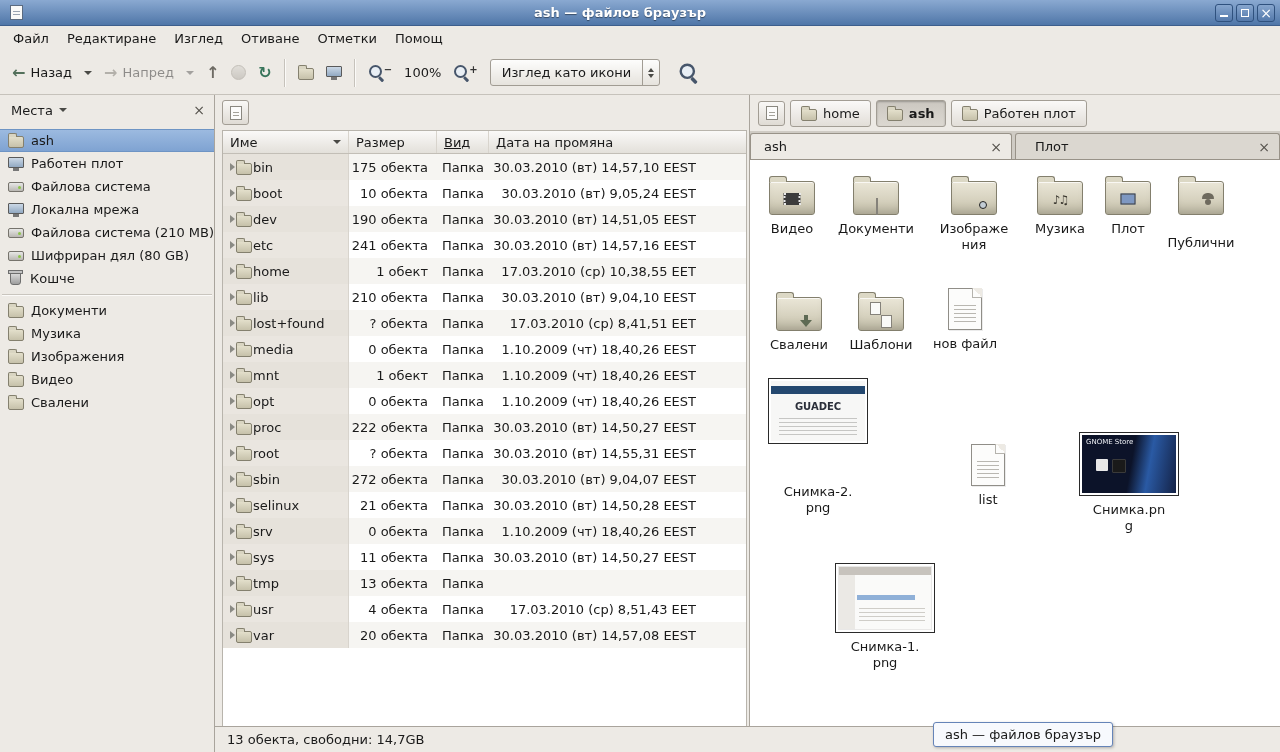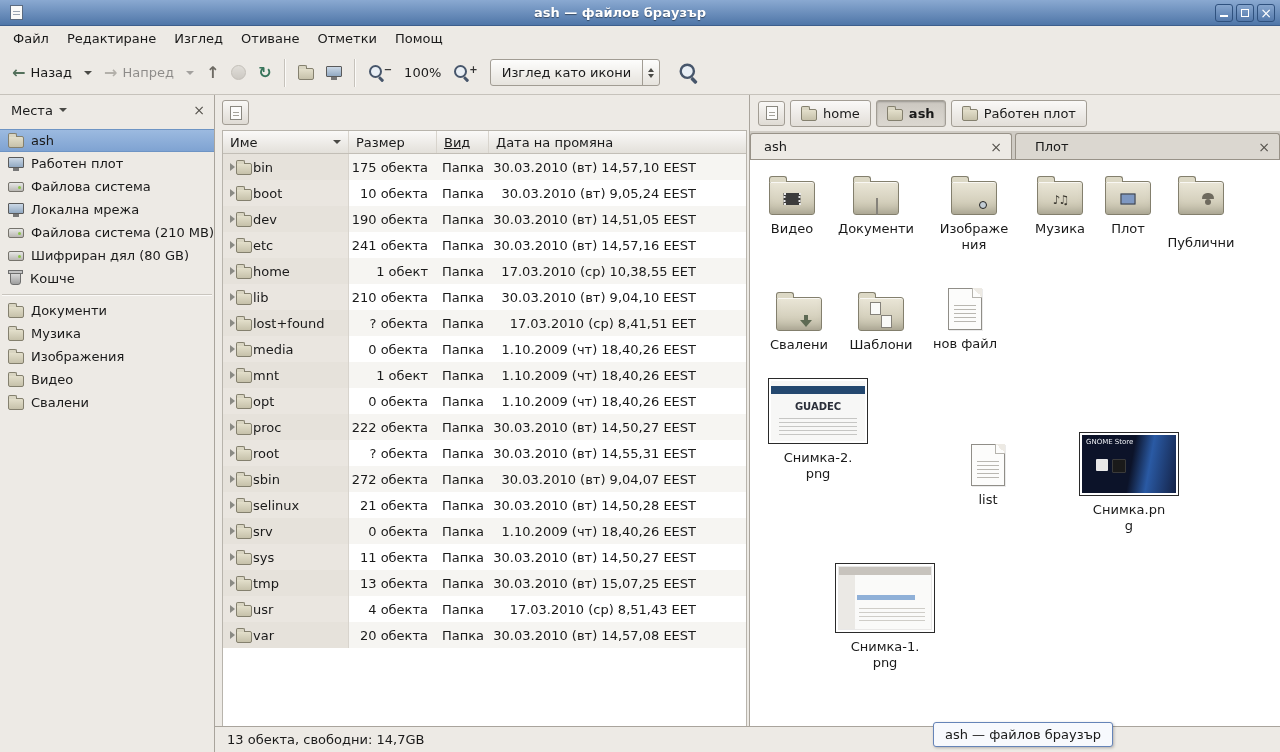--- a/index.html
+++ b/index.html
@@ -513,21 +513,20 @@
                 <div class="c-date">30.03.2010 (вт) 14,50,27 EEST</div>
               </div>
                 <div class="trow">
                 <div class="c-name">
                   <span class="expander"></span>
                   <span class="mfolder"></span>
                   <span>tmp</span>
                 </div>
                 <div class="c-size">13 обекта</div>
                 <div class="c-type">Папка</div>
-                <div class="c-date">30.03.2010 (вт) 15,07,25 EEST</div>
               </div>
                 <div class="trow">
                 <div class="c-name">
                   <span class="expander"></span>
                   <span class="mfolder"></span>
                   <span>usr</span>
                 </div>
                 <div class="c-size">4 обекта</div>
                 <div class="c-type">Папка</div>
                 <div class="c-date">17.03.2010 (ср) 8,51,43 EET</div>
@@ -620,21 +619,21 @@
               <span class="ivlabel">нов файл</span>
             </div>
 
             <div class="ivitem wide" style="left:16px; top:218px;">
               <span class="thumb">
                 <span class="thumb-inner t-snimka2">
                   <span class="t2-bar"></span>
                   <span class="t2-text">GUADEC</span>
                 </span>
               </span>
-              <span class="ivlabel" style="max-width:70px;">Снимка-2.png</span>
+              <span class="ivlabel" style="max-width:70px;margin-top:34px;">Снимка-2.png</span>
             </div>
             <div class="ivitem" style="left:198px; top:284px;">
               <span class="bdoc"></span>
               <span class="ivlabel">list</span>
             </div>
             <div class="ivitem wide" style="left:327px; top:272px;">
               <span class="thumb">
                 <span class="thumb-inner t-snimka">
                   <span class="t3-text">GNOME Store</span>
                 </span>

